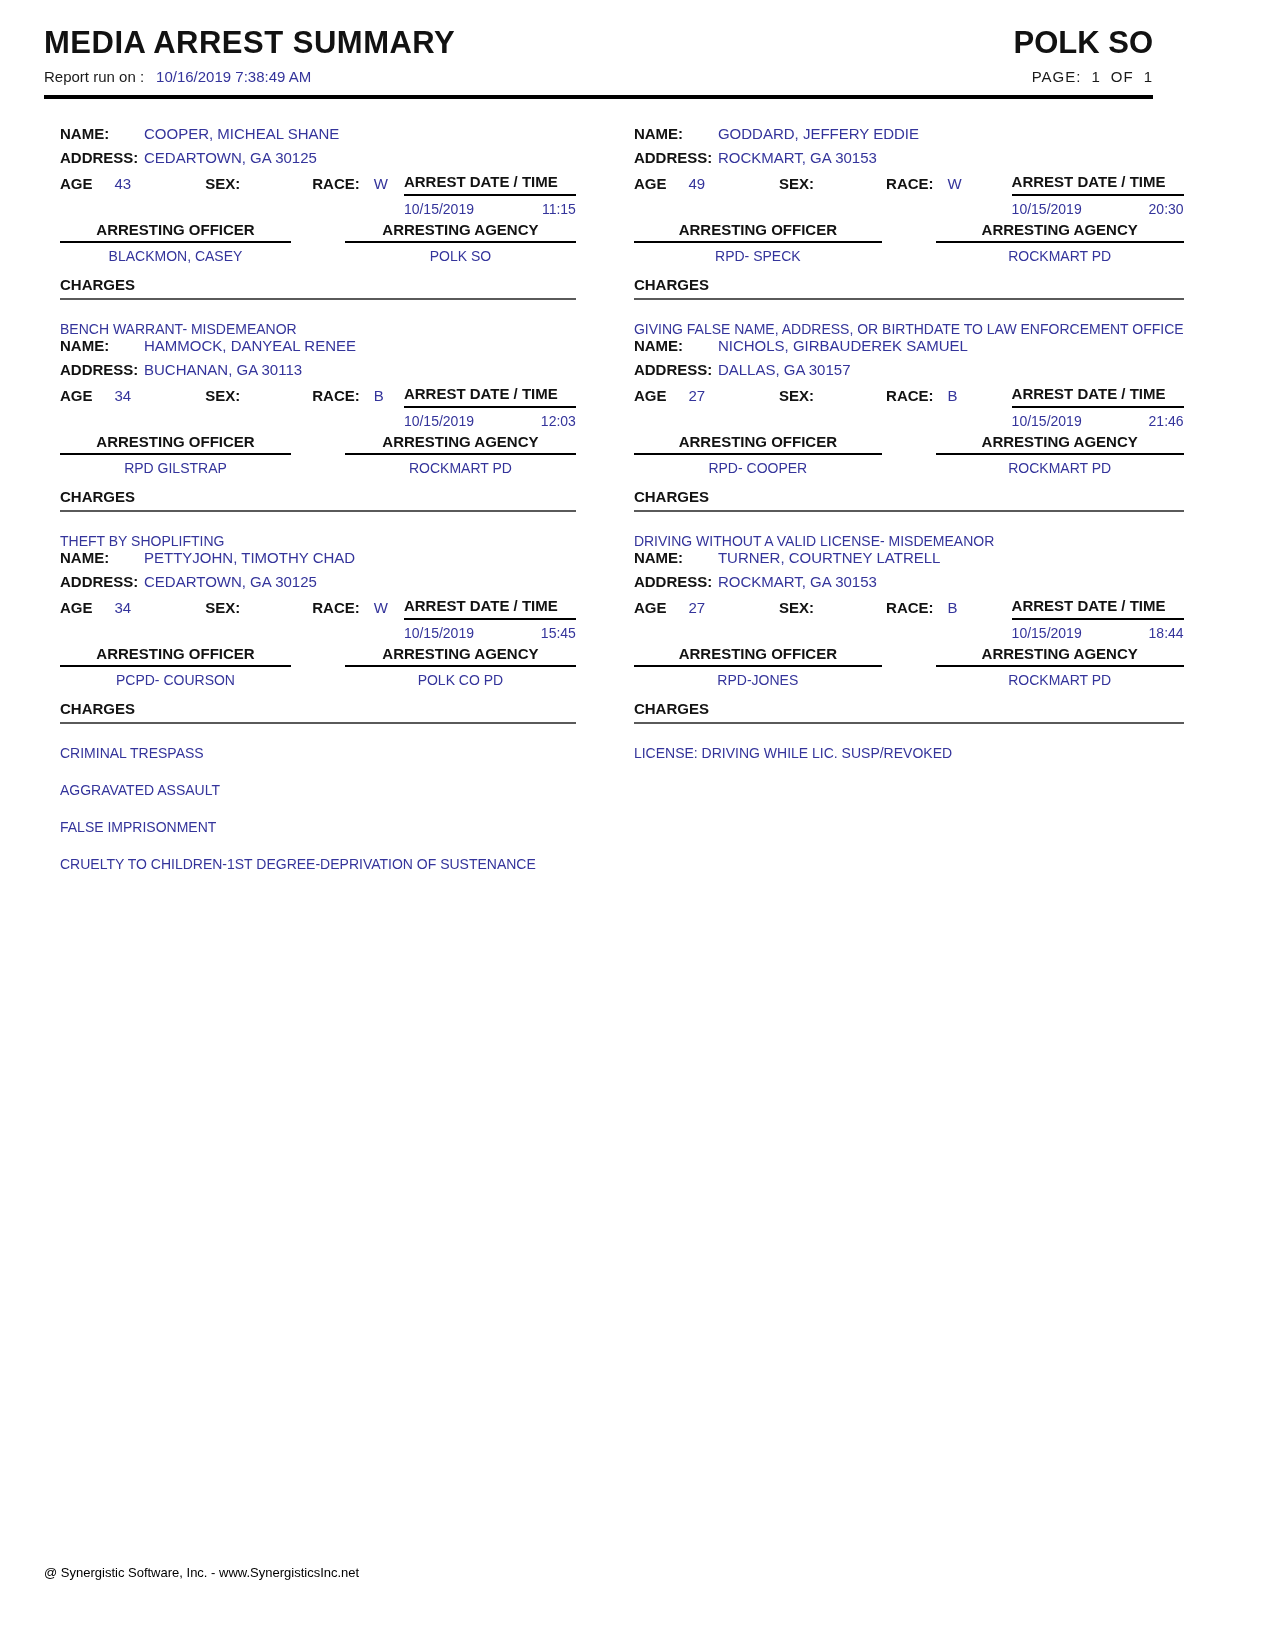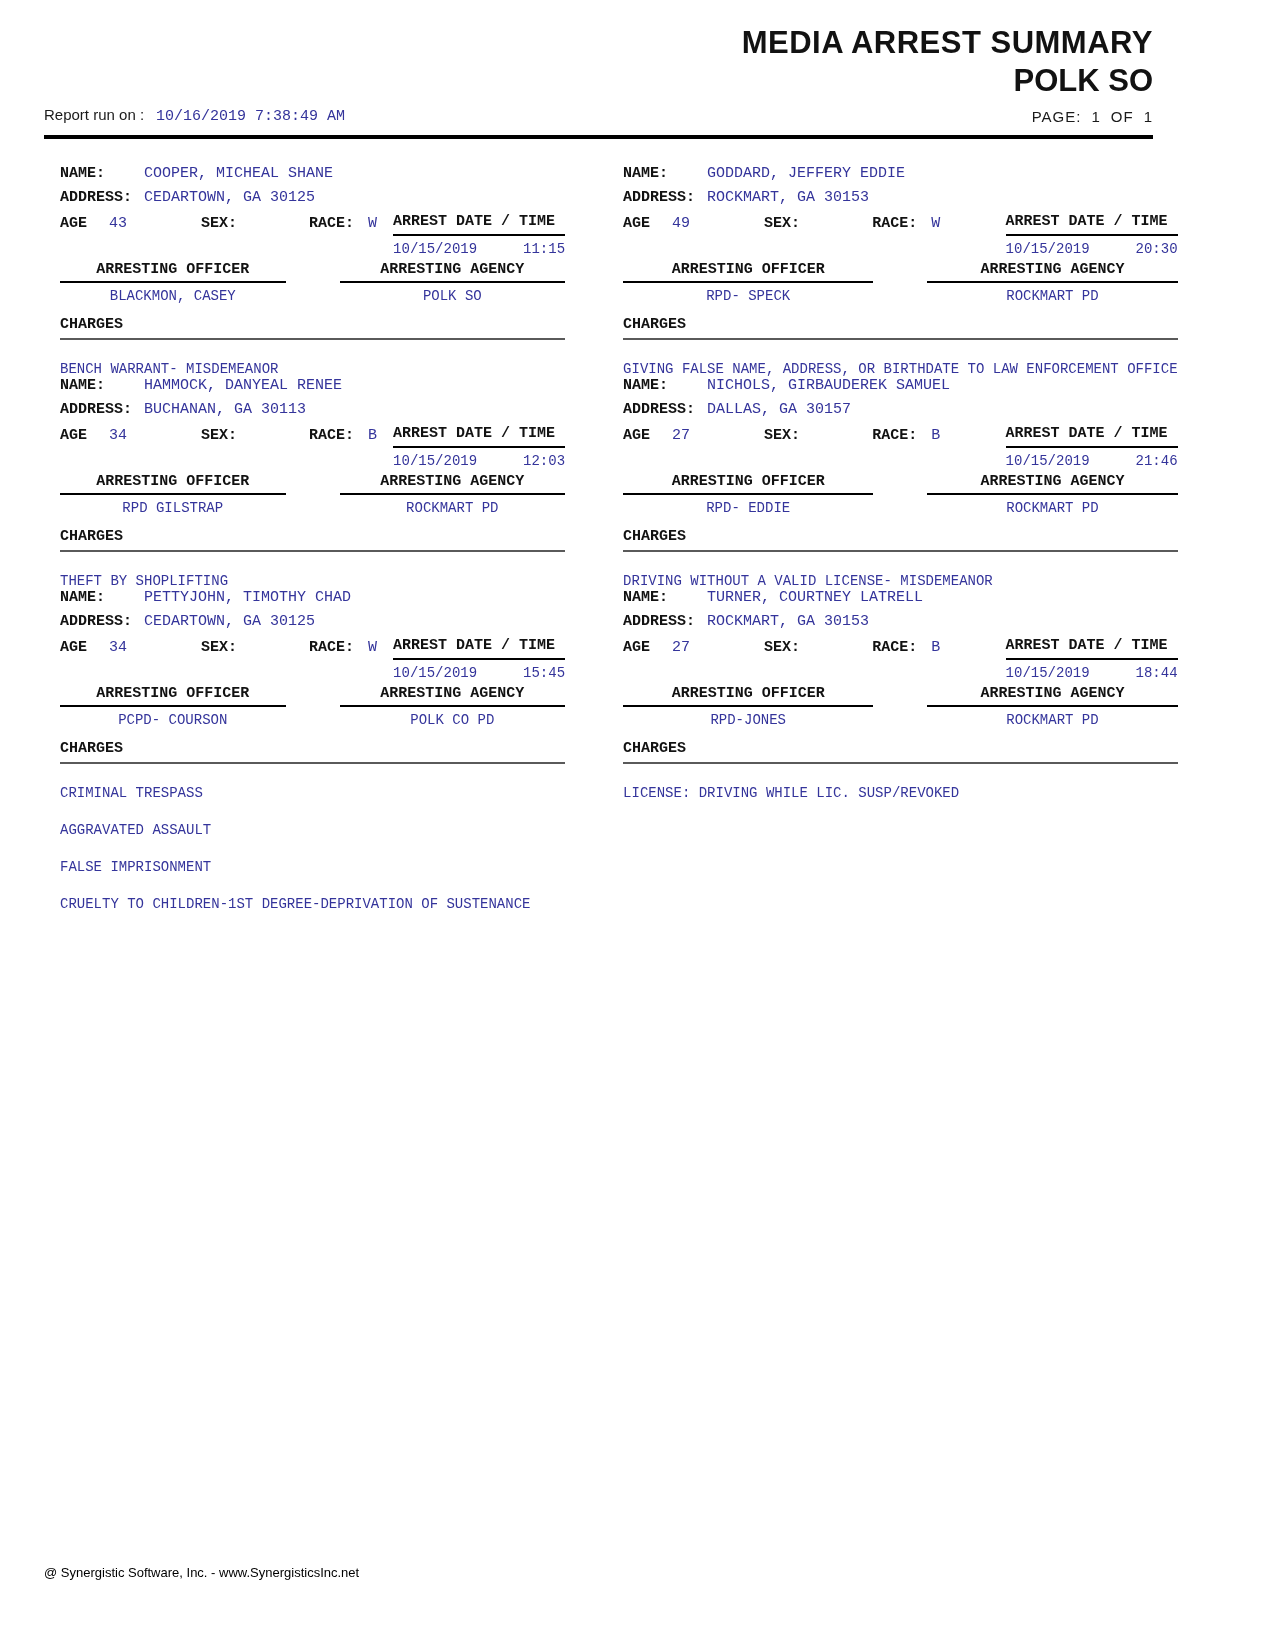--- a/index.html
+++ b/index.html
@@ -2,33 +2,33 @@
 <html><head>
 <meta charset="utf-8">
 <style>
   html,body{margin:0;padding:0;}
   body{
     width:1265px;height:1638px;background:#ffffff;position:relative;
     font-family:"Liberation Sans","DejaVu Sans",sans-serif;color:#121212;
   }
   .page{position:absolute;inset:0;box-sizing:border-box;padding:24px 112px 0 44px;}
   
-  .hdr-row{display:flex;justify-content:space-between;align-items:flex-end;flex-direction:column;}
+  .hdr-row{display:flex;justify-content:space-between;align-items:flex-end;}
   .title{font-size:31px;font-weight:bold;letter-spacing:0.5px;line-height:38px;}
   .agency-title{font-size:31px;font-weight:bold;line-height:38px;}
   .sub-row{display:flex;justify-content:space-between;align-items:flex-end;margin-top:6px;font-size:15px;}
   .run-label{color:#1a1a1a;}
-  .run-value{color:#34349b;margin-left:12px;font-family:Liberation Mono, monospace;}
+  .run-value{color:#34349b;margin-left:12px;}
   .page-info{font-size:15px;color:#1a1a1a;letter-spacing:1px;}
   .page-info span{margin-left:10px;}
   .hdr-rule{border:none;border-top:4px solid #000;margin:10px 0 0 0;}
   
   .records{display:grid;grid-template-columns:1fr 1fr;column-gap:58px;
            grid-template-rows:212px 212px auto;margin:26px 0 0 16px;}
-  .record{font-size:15px;font-family:Liberation Mono, monospace;}
+  .record{font-size:15px;}
   .lbl{font-weight:bold;color:#121212;}
   .val{color:#34349b;}
   .field-row{display:flex;margin-bottom:7px;align-items:baseline;}
   .name-lbl{width:84px;flex-shrink:0;}
   .demo-row{display:flex;justify-content:space-between;align-items:flex-start;margin-top:2px;}
   .demo-left{display:flex;align-items:baseline;padding-top:2px;}
   .age-val{margin-left:22px;}
   .sex-lbl{margin-left:74px;}
   .race-lbl{margin-left:72px;}
   .race-val{margin-left:14px;}
@@ -215,21 +215,21 @@
           <div class="arrest-hdr lbl">ARREST DATE / TIME</div>
           <div class="arrest-vals">
               <span class="val">10/15/2019</span>
               <span class="val">21:46</span>
             </div>
         </div>
       </div>
       <div class="oa-row">
         <div class="oa-col">
             <div class="oa-hdr lbl">ARRESTING OFFICER</div>
-            <div class="oa-val val">RPD- EDDIE</div>
+            <div class="oa-val val">RPD- COOPER</div>
           </div>
         <div class="oa-col">
             <div class="oa-hdr lbl">ARRESTING AGENCY</div>
             <div class="oa-val val">ROCKMART PD</div>
           </div>
       </div>
       <div class="charges-hdr lbl">CHARGES</div>
       <div class="charges-list">
           <div class="charge-line">DRIVING WITHOUT A VALID LICENSE- MISDEMEANOR</div>
         </div>

